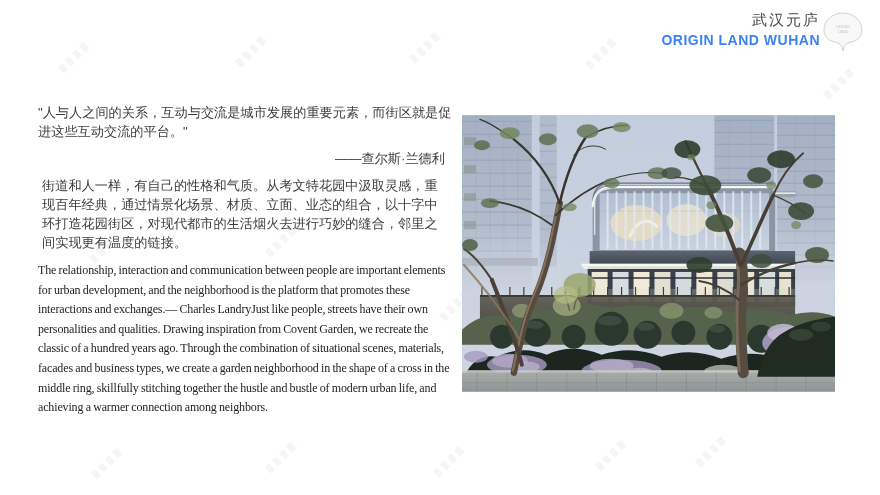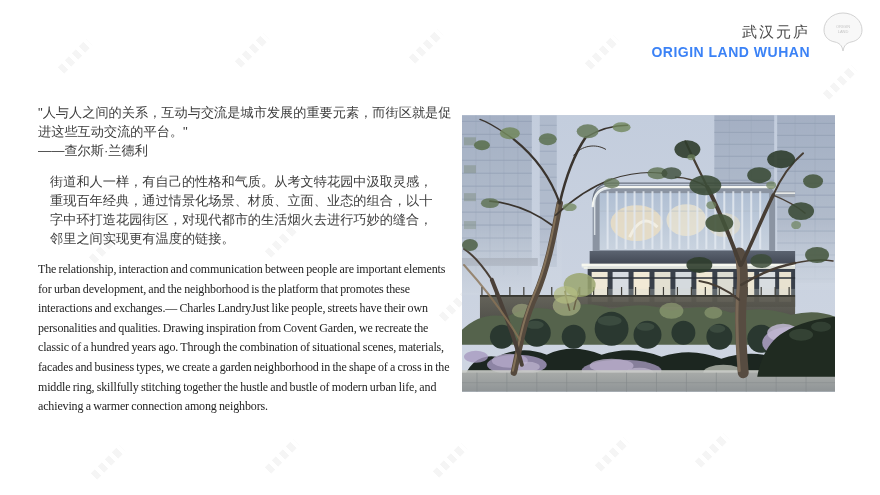--- a/index.html
+++ b/index.html
@@ -7,30 +7,30 @@
     position:relative;width:880px;height:495px;background:#ffffff;overflow:hidden;
     font-family:"Liberation Sans",sans-serif;
   }
   
   .wm{
     position:absolute;width:40px;height:9px;
     transform:rotate(-45deg);opacity:.55;pointer-events:none;
     background:repeating-linear-gradient(90deg,#ededed 0 6px,transparent 6px 10px);
   }
   
-  .header{position:absolute;top:10px;right:70px;text-align:right;margin-top:12px;}
+  .header{position:absolute;top:10px;right:60px;text-align:right;}
   .title-cn{font-size:15px;letter-spacing:2px;color:#4a4a4a;line-height:20px;}
   .title-en{font-size:14px;font-weight:bold;letter-spacing:.5px;color:#3b82f6;line-height:20px;}
   .logo{position:absolute;top:9px;right:14px;width:46px;height:46px;}
   
   .article{position:absolute;left:38px;top:103px;width:415px;}
   .cn{font-size:13.2px;line-height:19px;color:#3d3d3d;}
   .quote-cn{margin:0;}
-  .attribution{margin:0;text-align:left;}
-  .body-cn{margin:12px;}
+  .attribution{margin:8px;text-align:right;}
+  .body-cn{margin:4px;}
   .body-en{
     margin:9px 0 8px 0;font-family:"Liberation Serif",serif;font-size:12px;
     line-height:19.6px;color:#232323;letter-spacing:-0.15px;word-spacing:-0.5px;
   }
   
   .photo{position:absolute;left:462px;top:115px;width:373px;height:277px;overflow:hidden;background:#c7d0de;}
   .photo svg{display:block;}
 </style>
 </head>
 <body>

